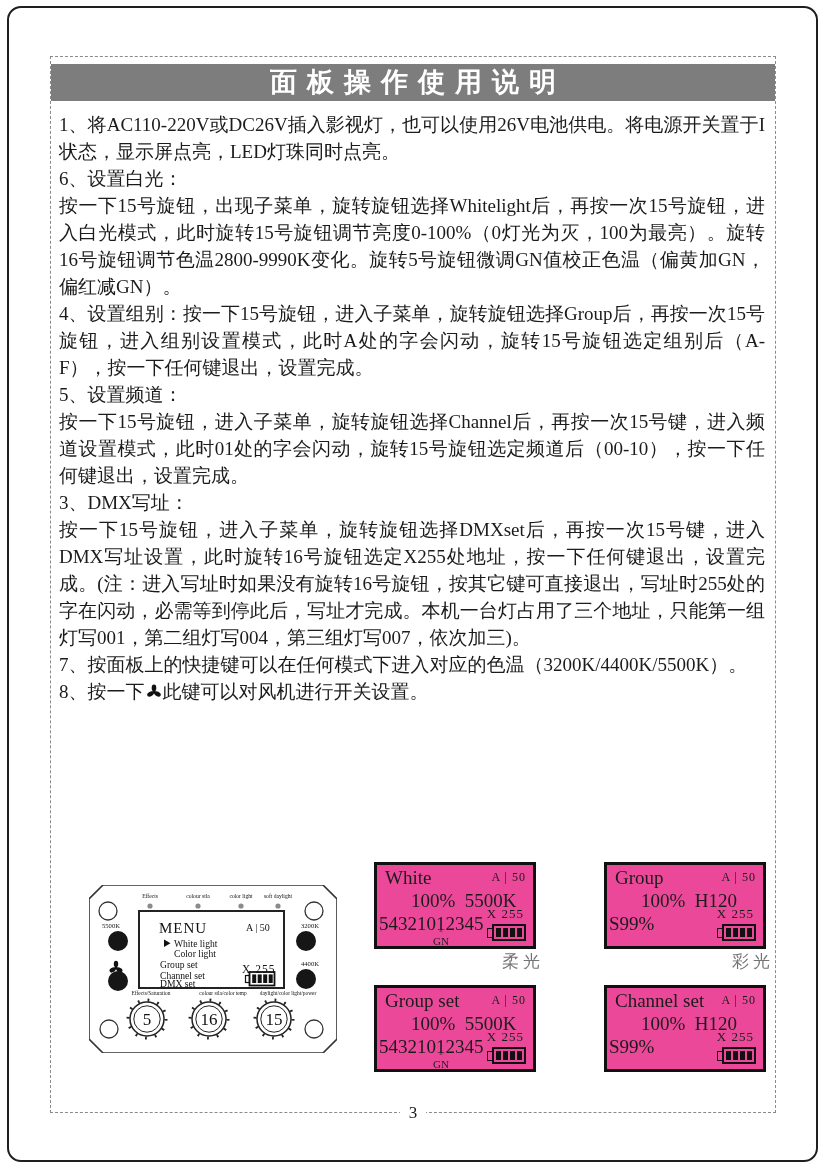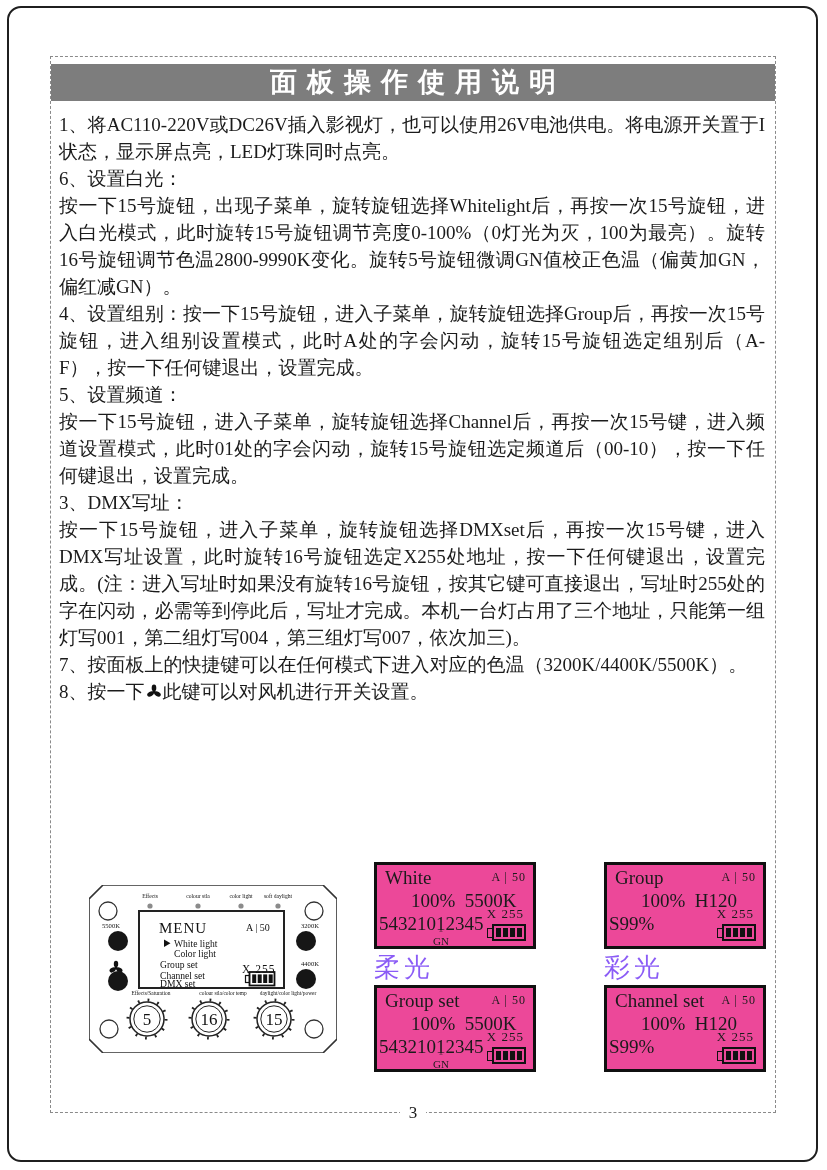--- a/index.html
+++ b/index.html
@@ -37,22 +37,22 @@
   .ms-line1{position:absolute;left:34px;top:25px;font-size:19px;white-space:pre;}
   .ms-line2{position:absolute;left:2px;top:48px;width:128px;text-align:left;font-size:19px;}
   .ms-dmx{position:absolute;right:9px;top:41px;font-size:13px;letter-spacing:1px;}
   .ms-gn{position:absolute;left:42px;bottom:0;width:44px;text-align:center;font-size:11px;line-height:9px;}
   .ms-caret{display:block;font-size:9px;height:6px;line-height:6px;}
   .battery{position:absolute;right:7px;bottom:5px;display:flex;align-items:center;}
   .bat-nub{width:4px;height:8px;border:1.5px solid #111;border-right:none;}
   .bat-body{border:2px solid #111;padding:2px;display:flex;gap:2px;}
   .bat-cell{width:5px;height:9px;background:#111;}
   .caption{
-    position:absolute;width:170px;text-align:left;font-size:26px;
-    letter-spacing:4px;color:#8b5cf6;
+    position:absolute;width:170px;text-align:right;font-size:17px;
+    letter-spacing:4px;color:#737373;
   }
   .page-number{
     position:absolute;left:0;right:0;bottom:-11px;text-align:center;font-size:17px;
   }
   .page-number span{background:#fff;padding:0 9px;}
   svg text{font-family:"Liberation Serif","DejaVu Serif",serif;fill:#111;}
 </style>
 </head>
 <body>
 

